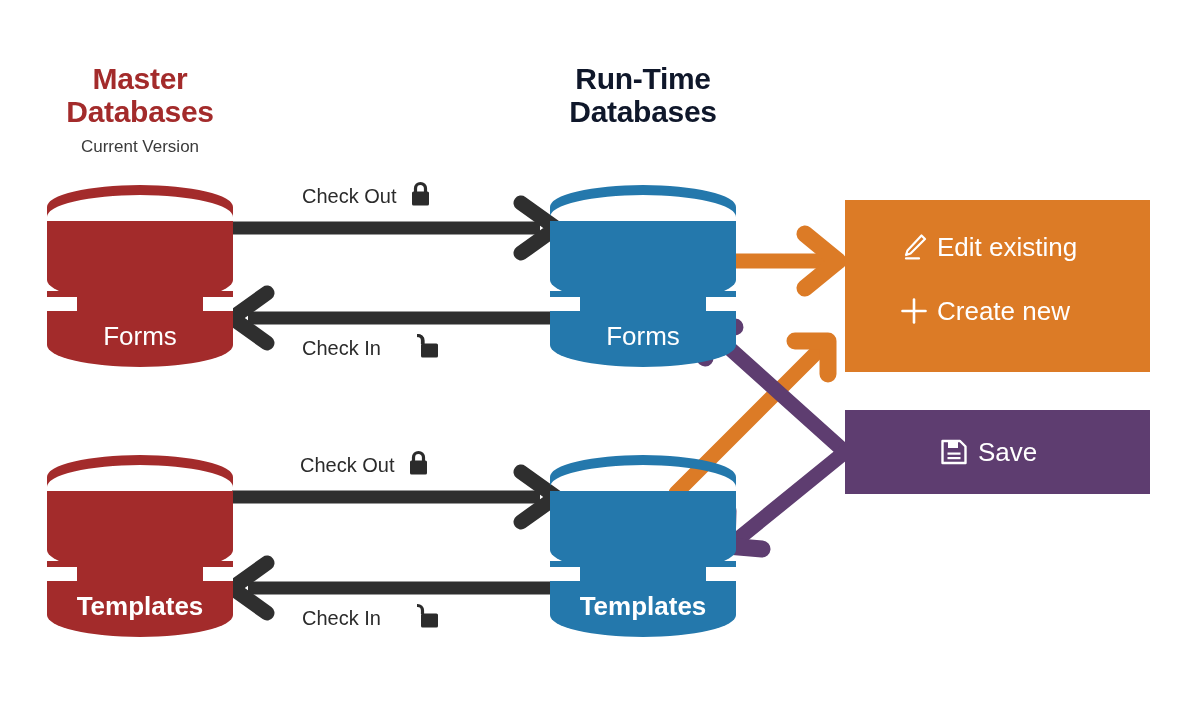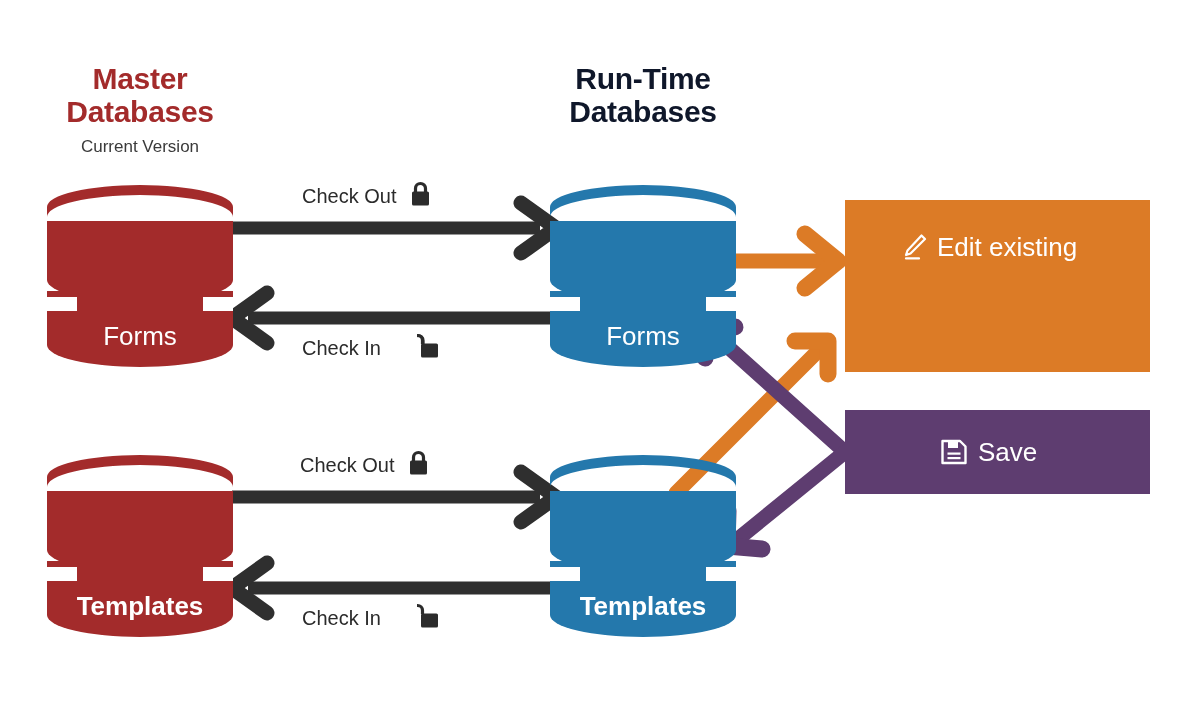--- a/index.html
+++ b/index.html
@@ -197,20 +197,29 @@
 
   <div class="panel" id="panel-edit">
     <div class="panel-row">
       <span class="panel-ico">
         <svg width="30" height="30" viewBox="0 0 30 30">
           <path d="M22.5,3.5 L26,7 L11.5,21.5 L7,23 L8.5,18.5 Z" fill="none" stroke="#ffffff" stroke-width="2.2" stroke-linejoin="round"></path>
           <line x1="7" y1="26.4" x2="20" y2="26.4" stroke="#ffffff" stroke-width="2.2" stroke-linecap="round"></line>
         </svg>
       </span>
       <span class="panel-txt">Edit existing</span>
+    </div>
+    <div class="panel-row">
+      <span class="panel-ico">
+        <svg width="30" height="30" viewBox="0 0 30 30">
+          <line x1="15" y1="3.5" x2="15" y2="26.5" stroke="#ffffff" stroke-width="2.6" stroke-linecap="round"></line>
+          <line x1="3.5" y1="15" x2="26.5" y2="15" stroke="#ffffff" stroke-width="2.6" stroke-linecap="round"></line>
+        </svg>
+      </span>
+      <span class="panel-txt">Create new</span>
     </div>
   </div>
 
   <div class="panel" id="panel-save">
     <div class="panel-row">
       <span class="panel-ico">
         <svg width="28" height="28" viewBox="0 0 28 28">
           <path d="M2.5,3 L20,3 L25.5,8.5 L25.5,25 L2.5,25 Z" fill="none" stroke="#ffffff" stroke-width="2.4" stroke-linejoin="round"></path>
           <rect x="8" y="3" width="10" height="7" fill="#ffffff"></rect>
           <rect x="7.5" y="14.5" width="13" height="2.2" fill="#ffffff"></rect>

